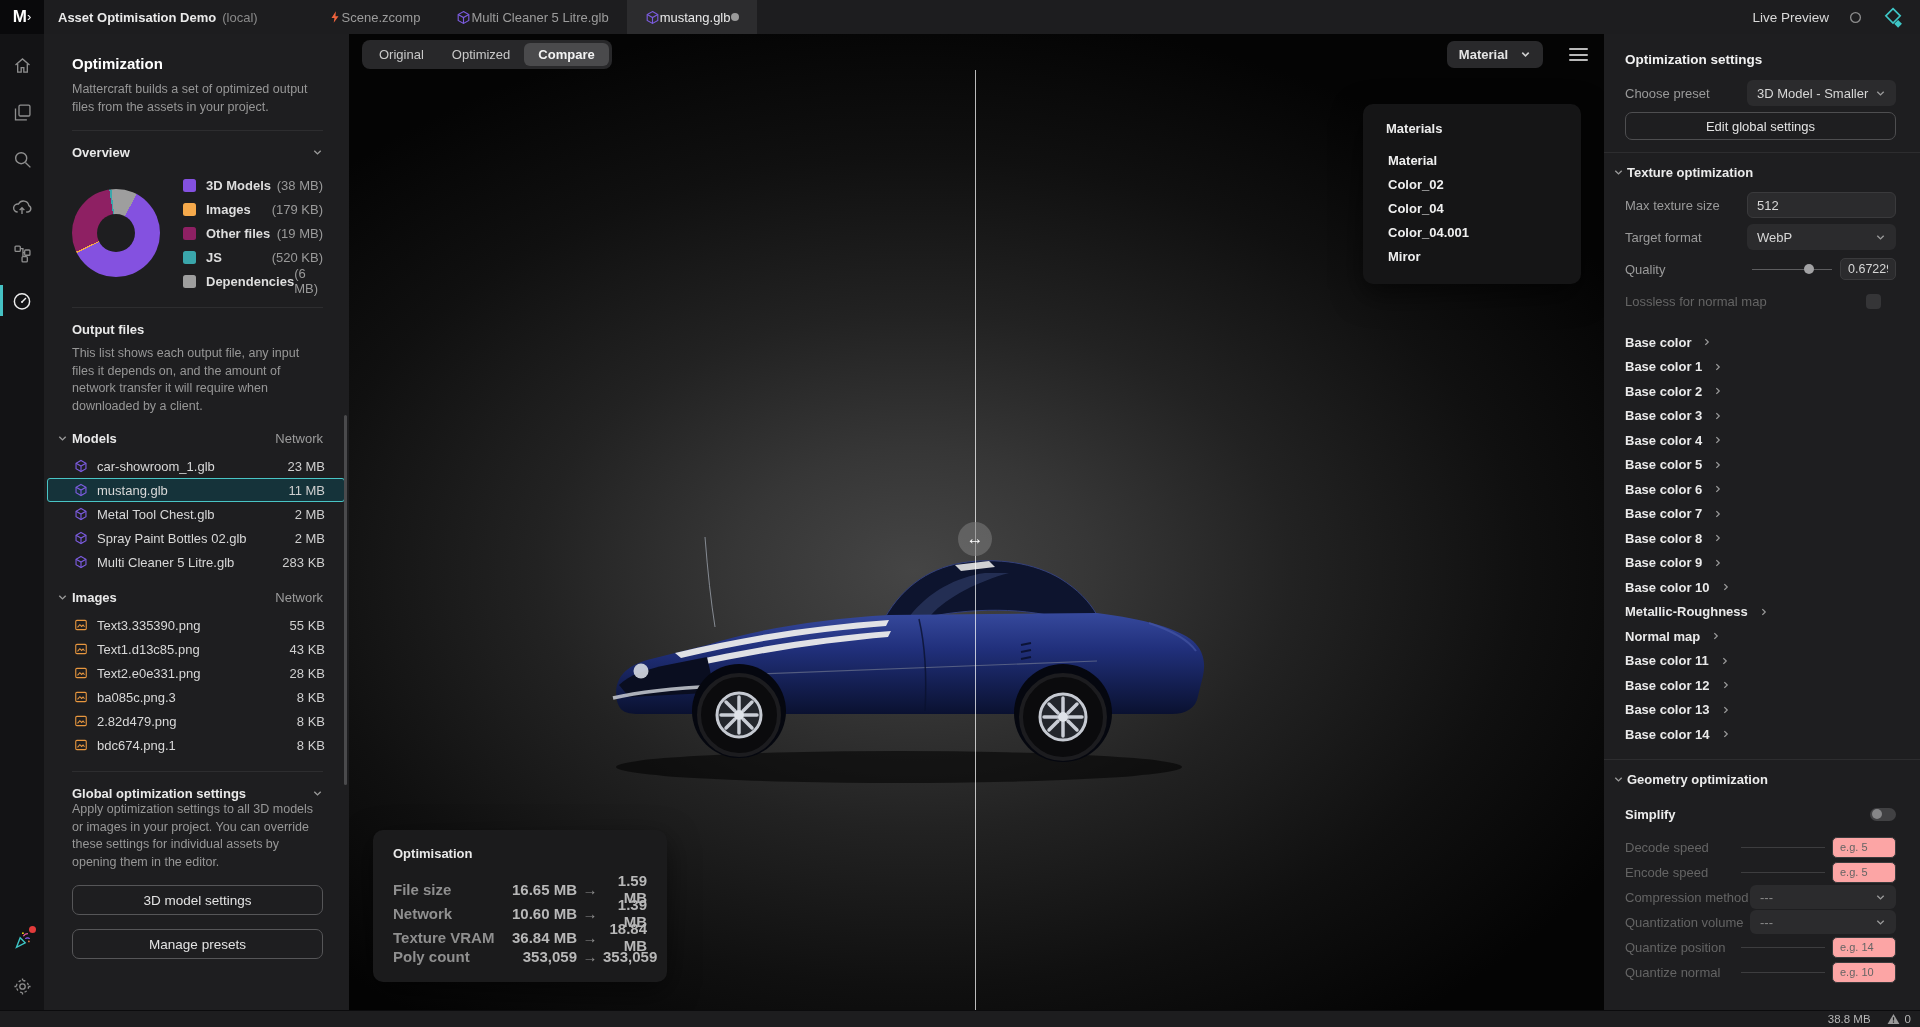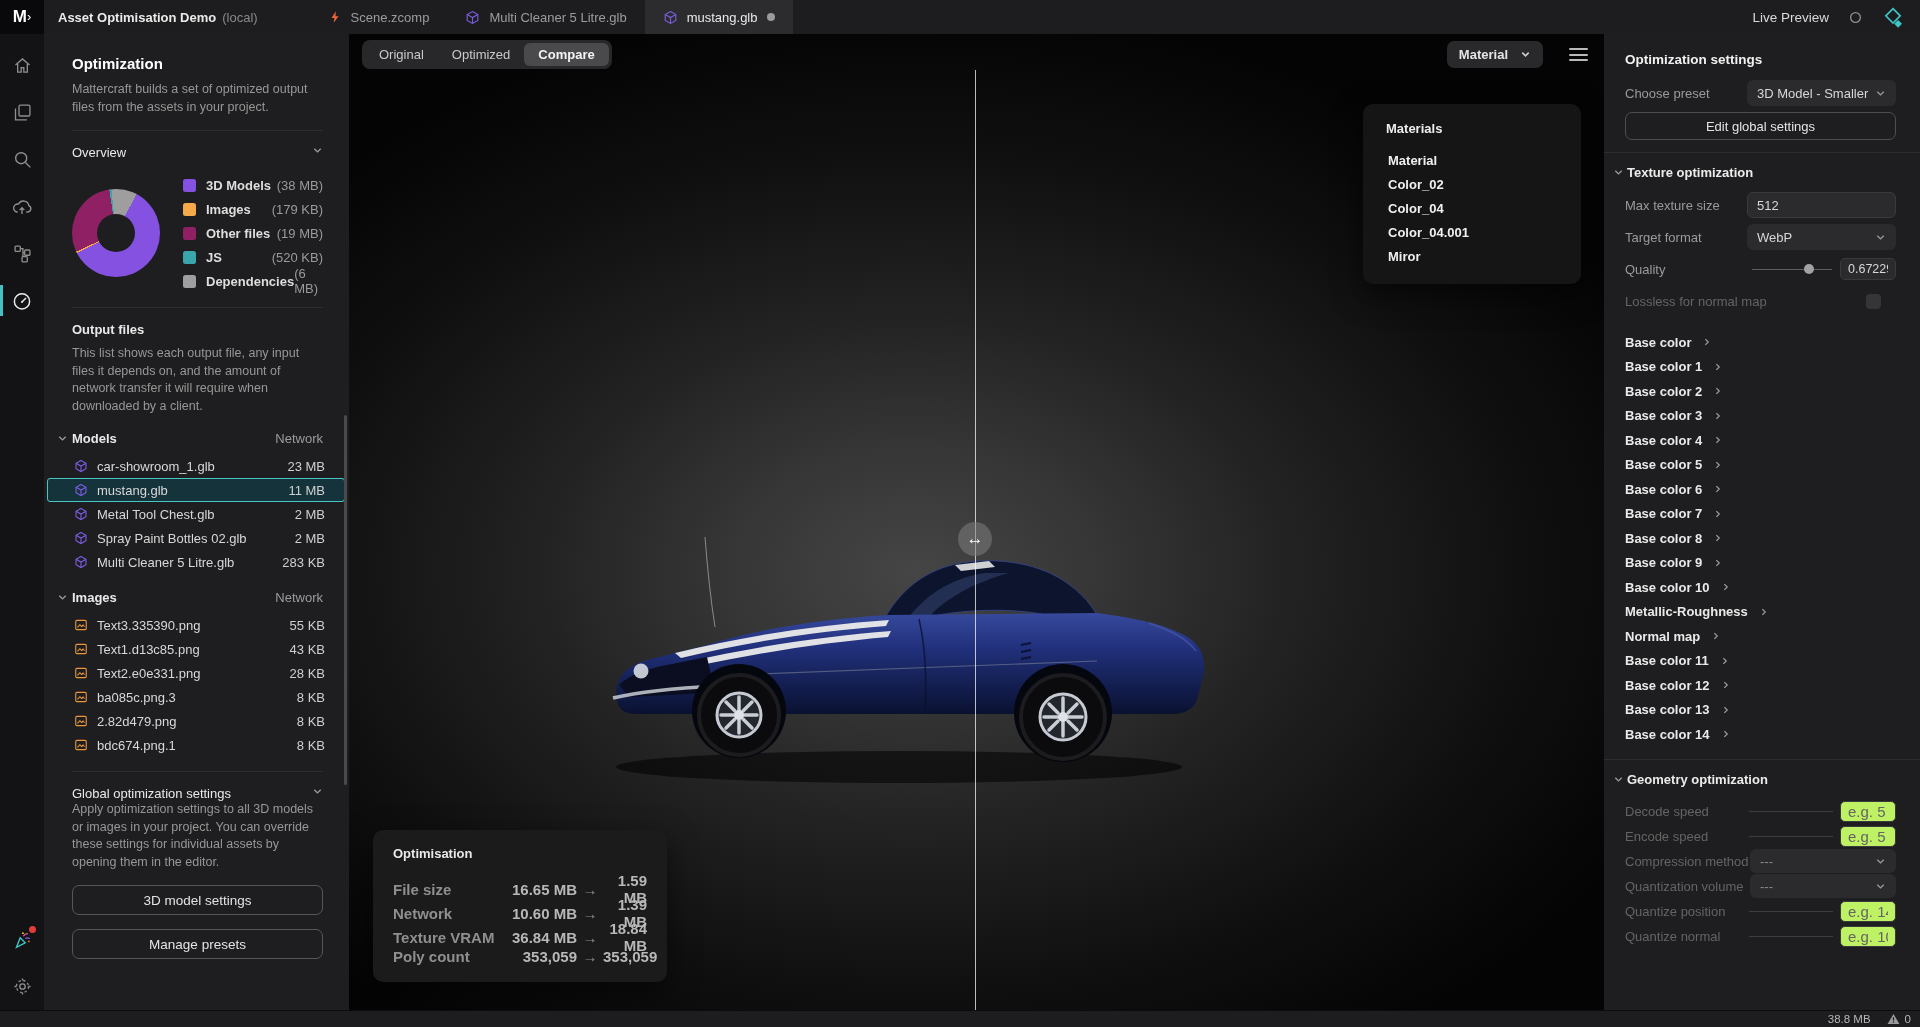--- a/index.html
+++ b/index.html
@@ -7,40 +7,40 @@
 svg { display:block; }
 
 
 .topbar { position:absolute; top:0; left:0; right:0; height:34px; background:#1d1d1f; display:flex; align-items:center; z-index:30; }
 .logo { width:44px; height:34px; background:#09090b; display:flex; align-items:center; justify-content:center; cursor:pointer; }
 .logo-m { color:#fff; font-weight:bold; font-size:17px; letter-spacing:-1px; }
 .logo-mark { color:#fff; font-size:13px; margin-left:1px; margin-top:-2px; }
 .project { margin-left:14px; font-size:13px; font-weight:bold; color:#eaeaea; white-space:nowrap; }
 .local { color:#8a8a8a; font-weight:normal; margin-left:6px; }
 .doc-tabs { display:flex; height:100%; margin-left:52px; }
-.doc-tab { display:flex; align-items:center; gap:9px; padding:0 18px; font-size:13px; color:#9c9c9c; height:100%; cursor:pointer; white-space:nowrap; }
+.doc-tab { display:flex; align-items:center; gap:0; padding:0 18px; font-size:13px; color:#9c9c9c; height:100%; cursor:pointer; white-space:nowrap; }
 .doc-tab.active { background:#2c2c2e; color:#e9e9e9; }
 .dirty-dot { width:8px; height:8px; border-radius:50%; background:#9a9a9a; }
 .topbar-right { margin-left:auto; display:flex; align-items:center; gap:19px; padding-right:15px; }
 .live-label { font-size:13.5px; color:#d9d9d9; }
 
 
 .rail { position:absolute; top:34px; left:0; bottom:17px; width:44px; background:#131315; display:flex; flex-direction:column; align-items:center; padding-top:8px; z-index:20; }
 .rail-btn { width:44px; height:47px; display:flex; align-items:center; justify-content:center; position:relative; cursor:pointer; }
 .rail-btn.active::before { content:""; position:absolute; left:0; top:8px; bottom:8px; width:3px; background:#45c1c3; }
 .rail-spacer { flex:1; }
 .notif { position:absolute; top:10px; right:8px; width:7px; height:7px; border-radius:50%; background:#e23b3b; }
 
 
 .left-panel { position:absolute; top:34px; left:44px; bottom:17px; width:305px; background:#1e1e20; overflow:hidden; font-size:13px; }
 .lp-pad { padding:0 26px 0 28px; }
 .lp-title { font-size:15px; font-weight:bold; color:#fff; margin:21px 0 9px; }
 .lp-desc { color:#979797; font-size:12.5px; line-height:1.4; }
 .divider { height:1px; background:#2d2d2f; margin:14px 0; }
-.sec-row { display:flex; justify-content:space-between; font-weight:normal; color:#e9e9e9; font-size:13px; cursor:pointer;gap:38px; }
+.sec-row { display:flex; justify-content:space-between; align-items:center; font-weight:bold; color:#e9e9e9; font-size:13px; cursor:pointer;gap:38px; }
 .donut-row { display:flex; align-items:center; margin:13px 0 4px; }
 .donut { width:88px; height:88px; border-radius:50%; flex:none; position:relative;
   background:conic-gradient(from -6deg,#9e9e9e 0 9.4%,#8451e0 9.4% 69.1%,#f5a94b 69.1% 69.7%,#8e2063 69.7% 99.2%,#3aa6ab 99.2% 100%); }
 .donut::after { content:""; position:absolute; inset:25px; border-radius:50%; background:#1e1e20; }
 .legend { flex:1; margin-left:23px; }
 .legend-row { display:flex; align-items:center; height:24px; }
 .swatch { width:13px; height:13px; border-radius:2.5px; margin-right:10px; flex:none; }
 .sw0{background:#8451e0}.sw1{background:#f5a94b}.sw2{background:#8e2063}.sw3{background:#3aa6ab}.sw4{background:#9e9e9e}
 .legend-label { color:#dedede; font-weight:600; }
 .legend-size { margin-left:auto; color:#9a9a9a; }
@@ -104,21 +104,21 @@
 .map-label { color:#eaeaea; font-weight:600; }
 .map-chev { margin-left:11px; display:flex; }
 .geo-toggle-row { display:flex; justify-content:space-between; align-items:center; height:31px; margin-bottom:5px; }
 .geo-name { font-weight:bold; color:#ededed; }
 .toggle { width:26px; height:13px; border-radius:7px; background:#414143; position:relative; cursor:pointer; flex:none; }
 .toggle .knob { position:absolute; top:1.5px; width:10px; height:10px; border-radius:50%; background:#868688; }
 .toggle.off .knob { left:2px; }
 .toggle.on .knob { right:2px; }
 .geo-field { display:flex; align-items:center; height:25px; }
 .dis-line { width:84px; height:1px; background:#3d3d3f; margin-left:auto; margin-right:7px; flex:none; }
-.dis-input { width:56px; height:21px; background:#bef264; border:1px solid #3a3a3c; border-radius:5px; color:#666; padding:0 7px; font:inherit; font-size:15px; flex:none; }
+.dis-input { width:64px; height:21px; background:#fca5a5; border:1px solid #3a3a3c; border-radius:5px; color:#666; padding:0 7px; font:inherit; font-size:11px; flex:none; }
 .dis-input::placeholder { color:#646464; }
 .dis-select { width:146px; height:24px; background:#2b2b2d; border-radius:6px; display:flex; align-items:center; justify-content:space-between; padding:0 10px; color:#8a8a8a; margin-left:auto; cursor:pointer; flex:none; }
 
 
 .statusbar { position:absolute; left:0; right:0; bottom:0; height:17px; background:#1d1d1f; border-top:1px solid #0b0b0d; display:flex; align-items:center; justify-content:flex-end; gap:16px; padding-right:9px; font-size:11.5px; color:#b6b6b6; z-index:40; }
 .warn-group { display:flex; align-items:center; gap:5px; }
 </style>
 </head>
 <body>
 
@@ -762,20 +762,26 @@
       </div>
     <div class="rp-divider"></div>
     <div class="sec-head">
       <span>
           <svg width="11" height="11" viewBox="0 0 12 12">
             <polyline points="2.5,4 6,7.5 9.5,4" fill="none" stroke="#9a9a9a" stroke-width="1.5"></polyline>
           </svg>
         </span>
       <span class="sh-txt">Geometry optimization</span>
     </div>
+    <div class="geo-toggle-row">
+      <span class="geo-name">Simplify</span>
+      <span class="toggle off">
+          <span class="knob"></span>
+        </span>
+    </div>
     <div class="geo-field">
       <span class="rp-label dis">Decode speed</span>
       <span class="dis-line"></span>
       <input class="dis-input" disabled="" placeholder="e.g. 5" style="">
     </div>
     <div class="geo-field">
       <span class="rp-label dis">Encode speed</span>
       <span class="dis-line"></span>
       <input class="dis-input" disabled="" placeholder="e.g. 5" style="">
     </div>

